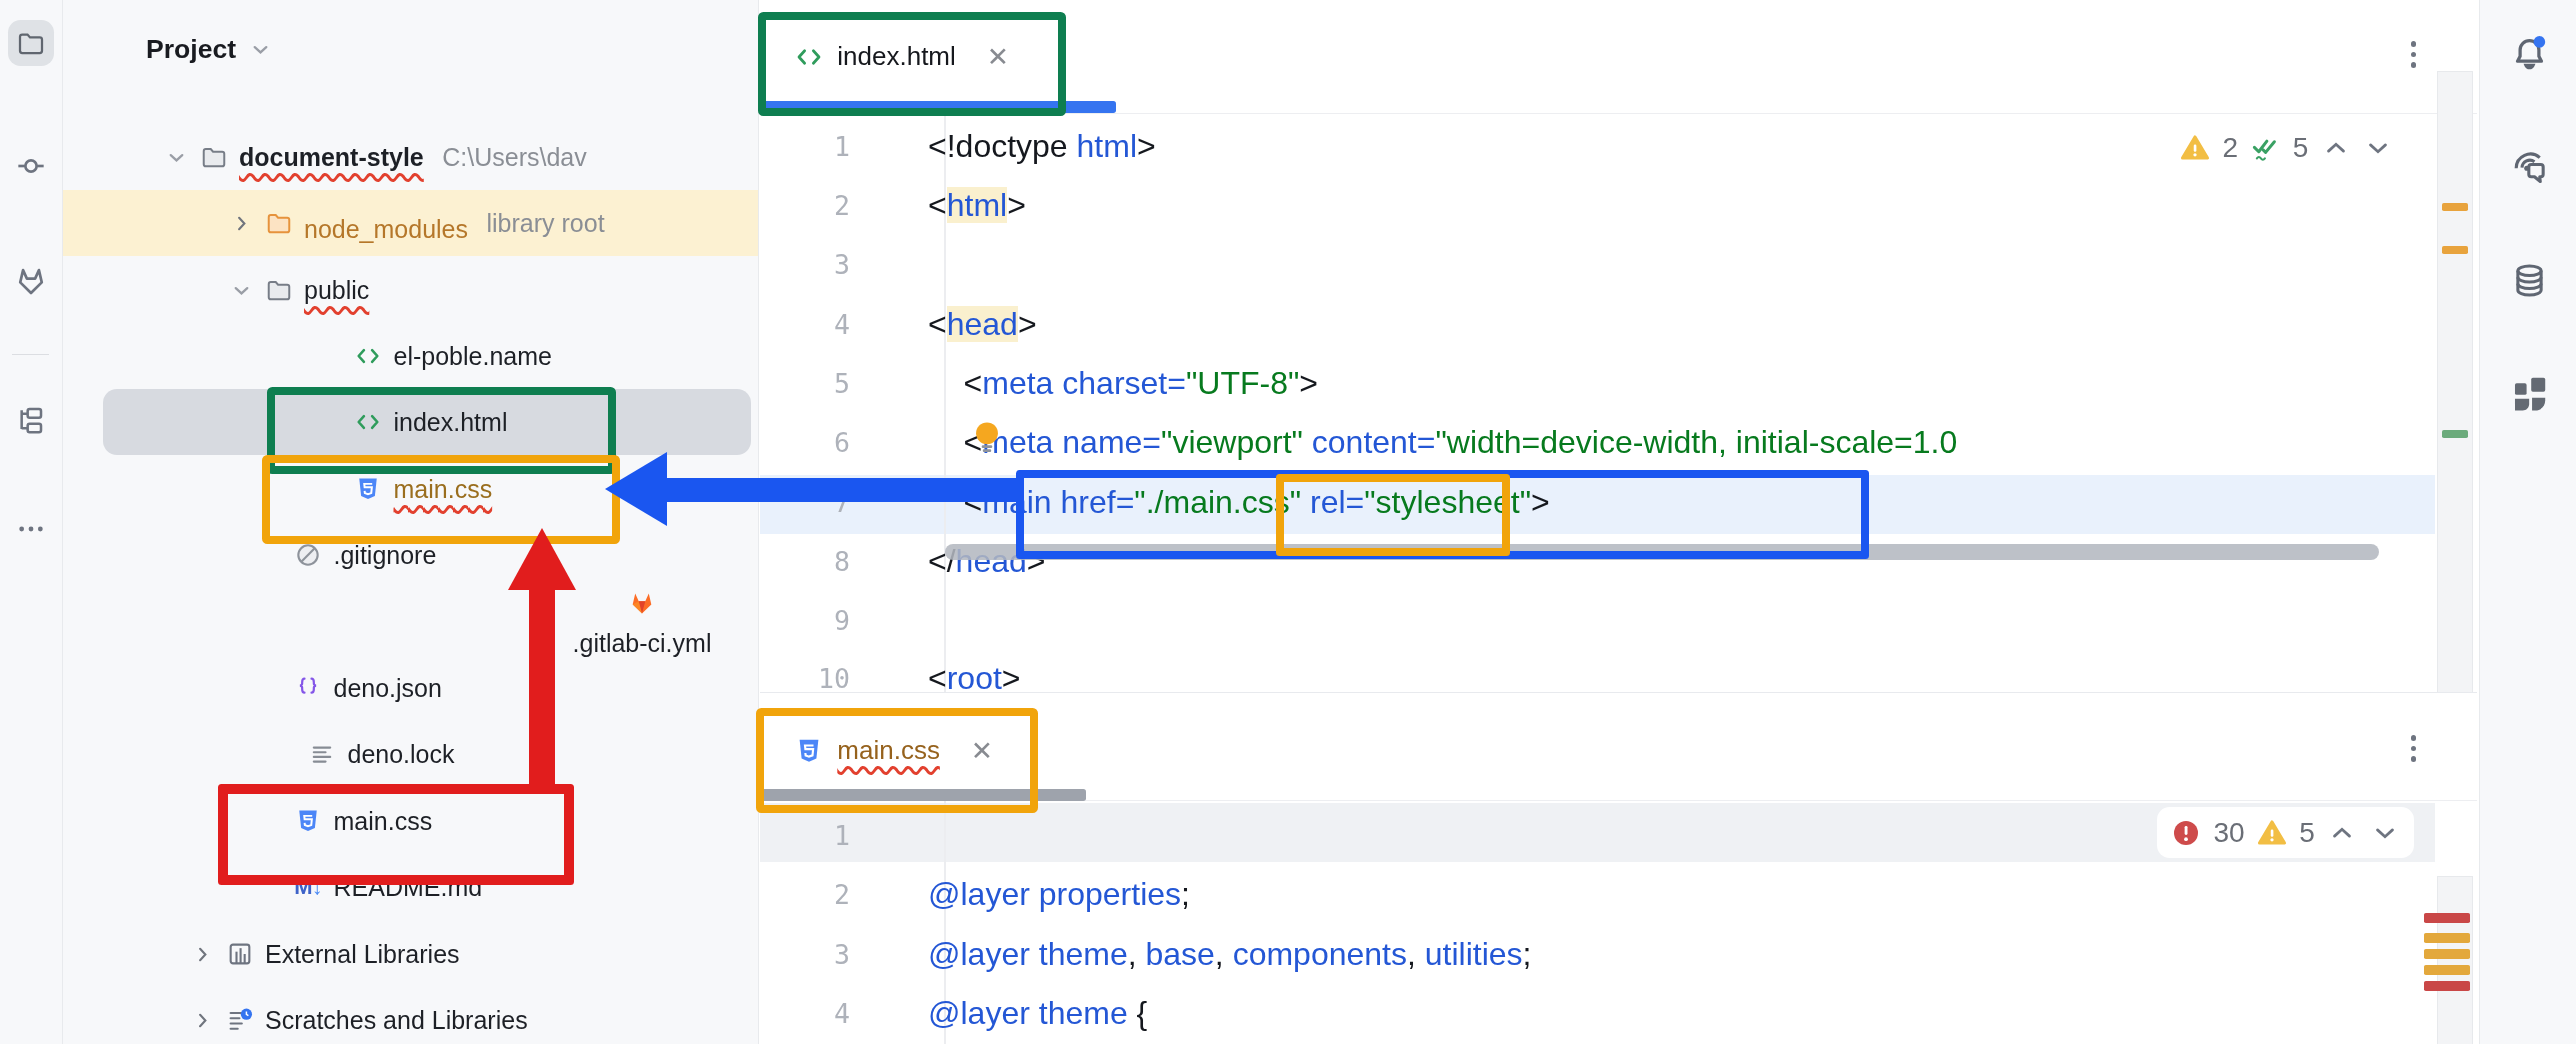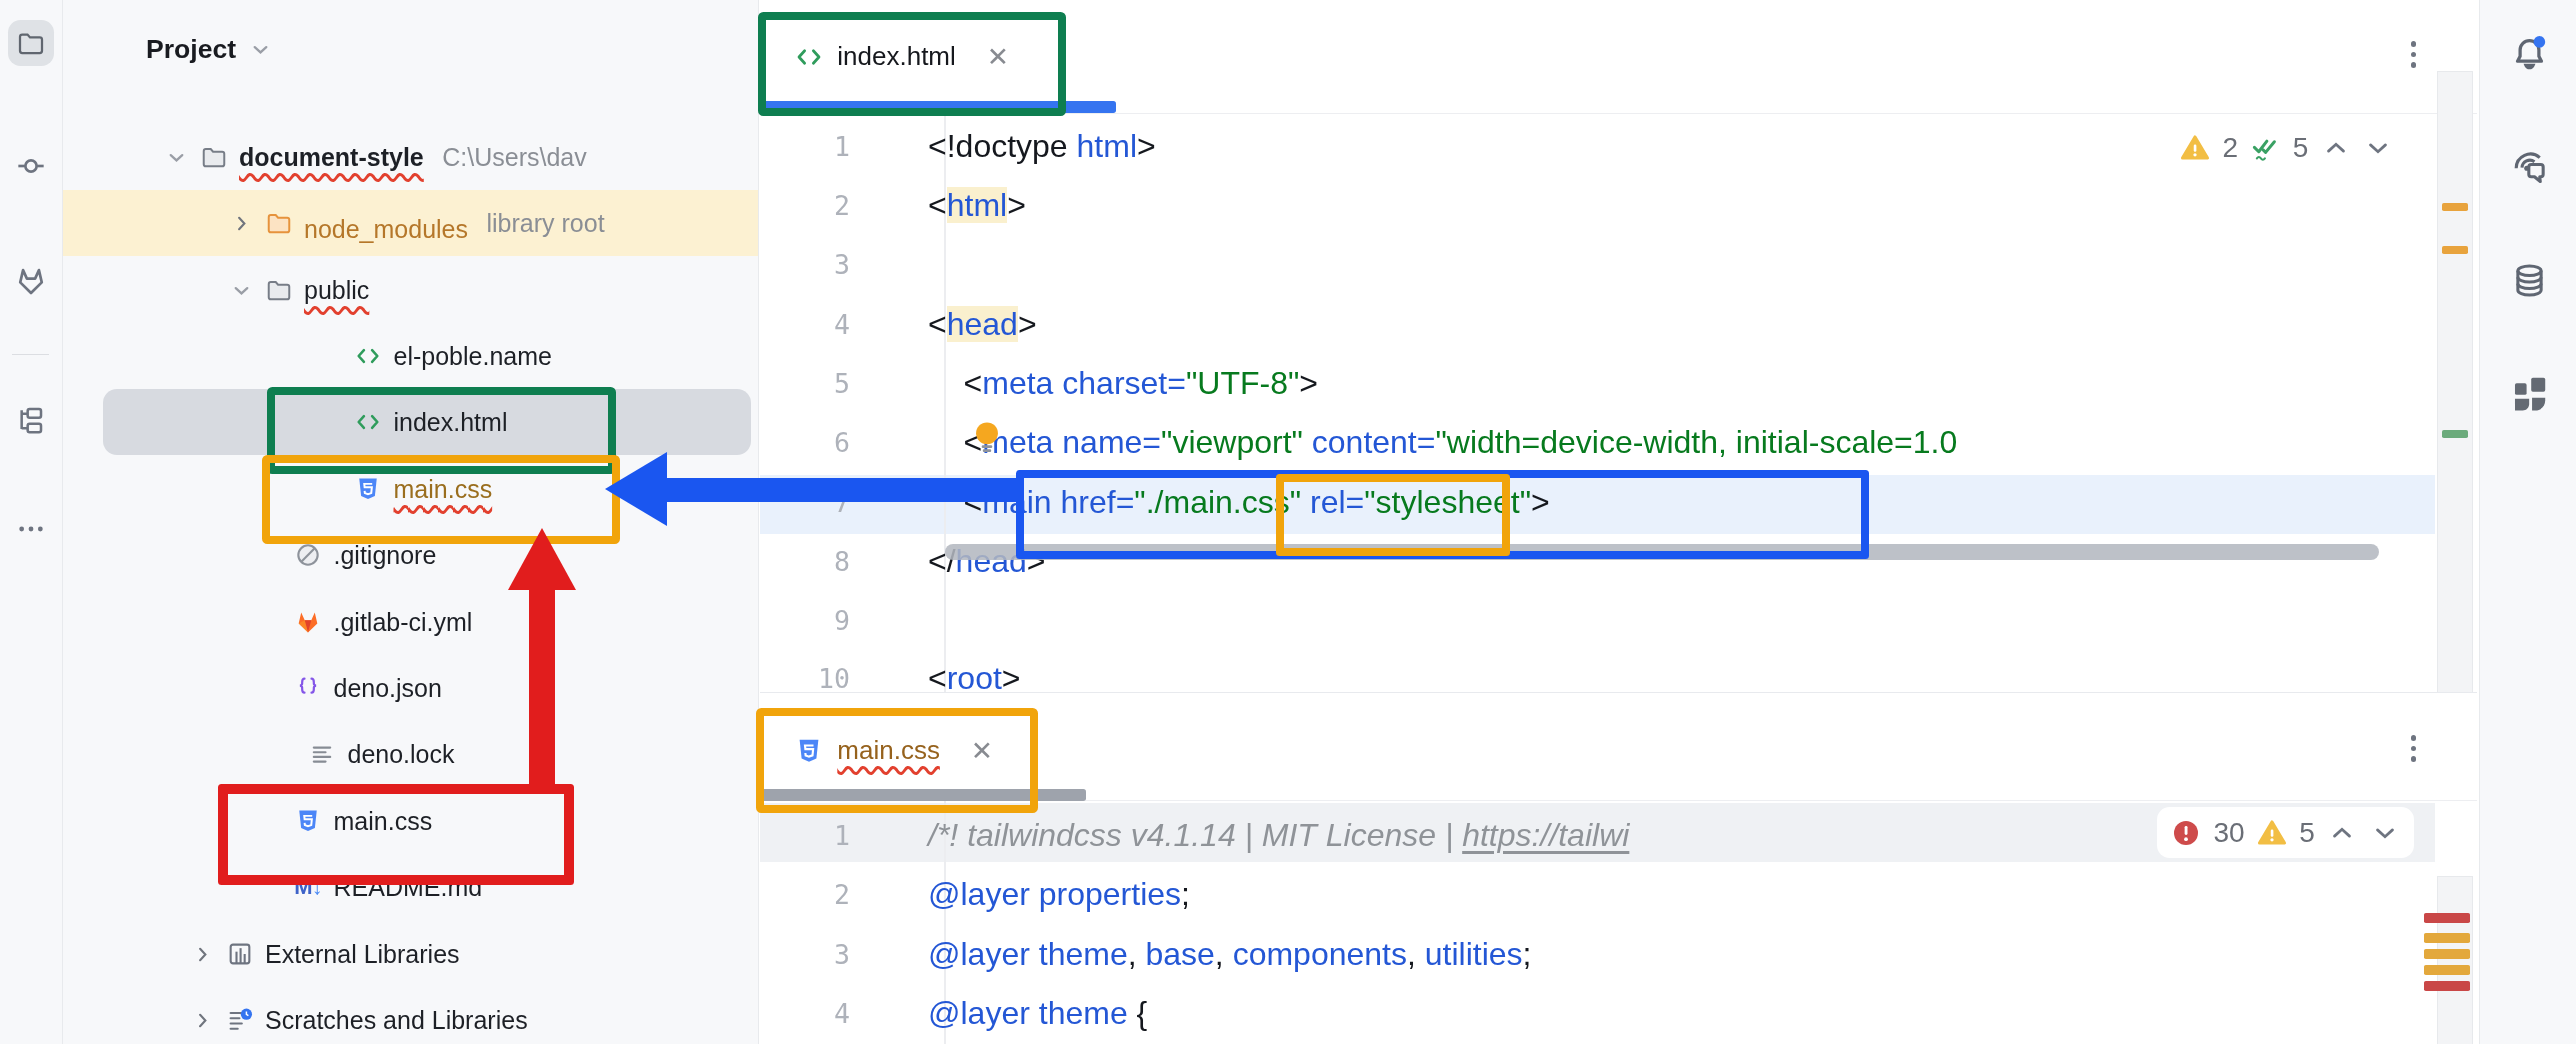--- a/index.html
+++ b/index.html
@@ -195,21 +195,21 @@
       </div>
       <div class="tree-row" style="top: 522px; padding-left: 232px;">
         <span class="ticon" style="width: 28px; height: 28px;">
           <svg viewBox="0 0 24 24">
             <circle cx="12" cy="12" r="8.3" fill="#edeef1" stroke="#8e939b" stroke-width="1.8"></circle>
             <line x1="6.3" y1="17.7" x2="17.7" y2="6.3" stroke="#8e939b" stroke-width="1.8"></line>
           </svg>
         </span>
         <span class="lbl">.gitignore</span>
       </div>
-      <div class="tree-row" style="top: 589px; padding-left: 232px;">
+      <div class="tree-row" style="top: 589px; padding-left: 232px; flex-direction: column;">
         <span class="ticon" style="width: 28px; height: 28px;">
           <svg viewBox="0 0 24 24">
             <polygon points="12,21 4,13.2 6.2,3.8 9.2,10.4 14.8,10.4 17.8,3.8 20,13.2" fill="#fc6d26"></polygon>
             <polygon points="12,21 9.2,10.4 14.8,10.4" fill="#e24329"></polygon>
             <polygon points="4,13.2 9.2,10.4 12,21" fill="#fca326" opacity=".45"></polygon>
           </svg>
         </span>
         <span class="lbl">.gitlab-ci.yml</span>
       </div>
       <div class="tree-row" style="top: 655px; padding-left: 232px;">
@@ -413,21 +413,20 @@
         <i></i>
       </div>
   </div>
   <div class="tab-bar" style="left:0;top:90px;width:326px;height:11.5px;background:#9ea3ac"></div>
 
   <div class="caret-band" style="top:104px;height:59px;background:#eff1f4"></div>
   <div class="gutter-line" style="top:102px"></div>
   <div id="code-bottom">
       <div class="code-line" style="top: 115px;">
         <span class="lnum">1</span>
-        <span class="ctext"><span class="c-c">/*! tailwindcss v4.1.14 | MIT License | </span><span class="c-cl">https://tailwi</span></span>
       </div>
       <div class="code-line" style="top: 174px;">
         <span class="lnum">2</span>
         <span class="ctext"><span class="c-b">@layer properties</span><span class="c-p">;</span></span>
       </div>
       <div class="code-line" style="top: 234px;">
         <span class="lnum">3</span>
         <span class="ctext"><span class="c-b">@layer theme</span><span class="c-p">,</span><span class="c-b"> base</span><span class="c-p">,</span><span class="c-b"> components</span><span class="c-p">,</span><span class="c-b"> utilities</span><span class="c-p">;</span></span>
       </div>
       <div class="code-line" style="top: 293px;">

